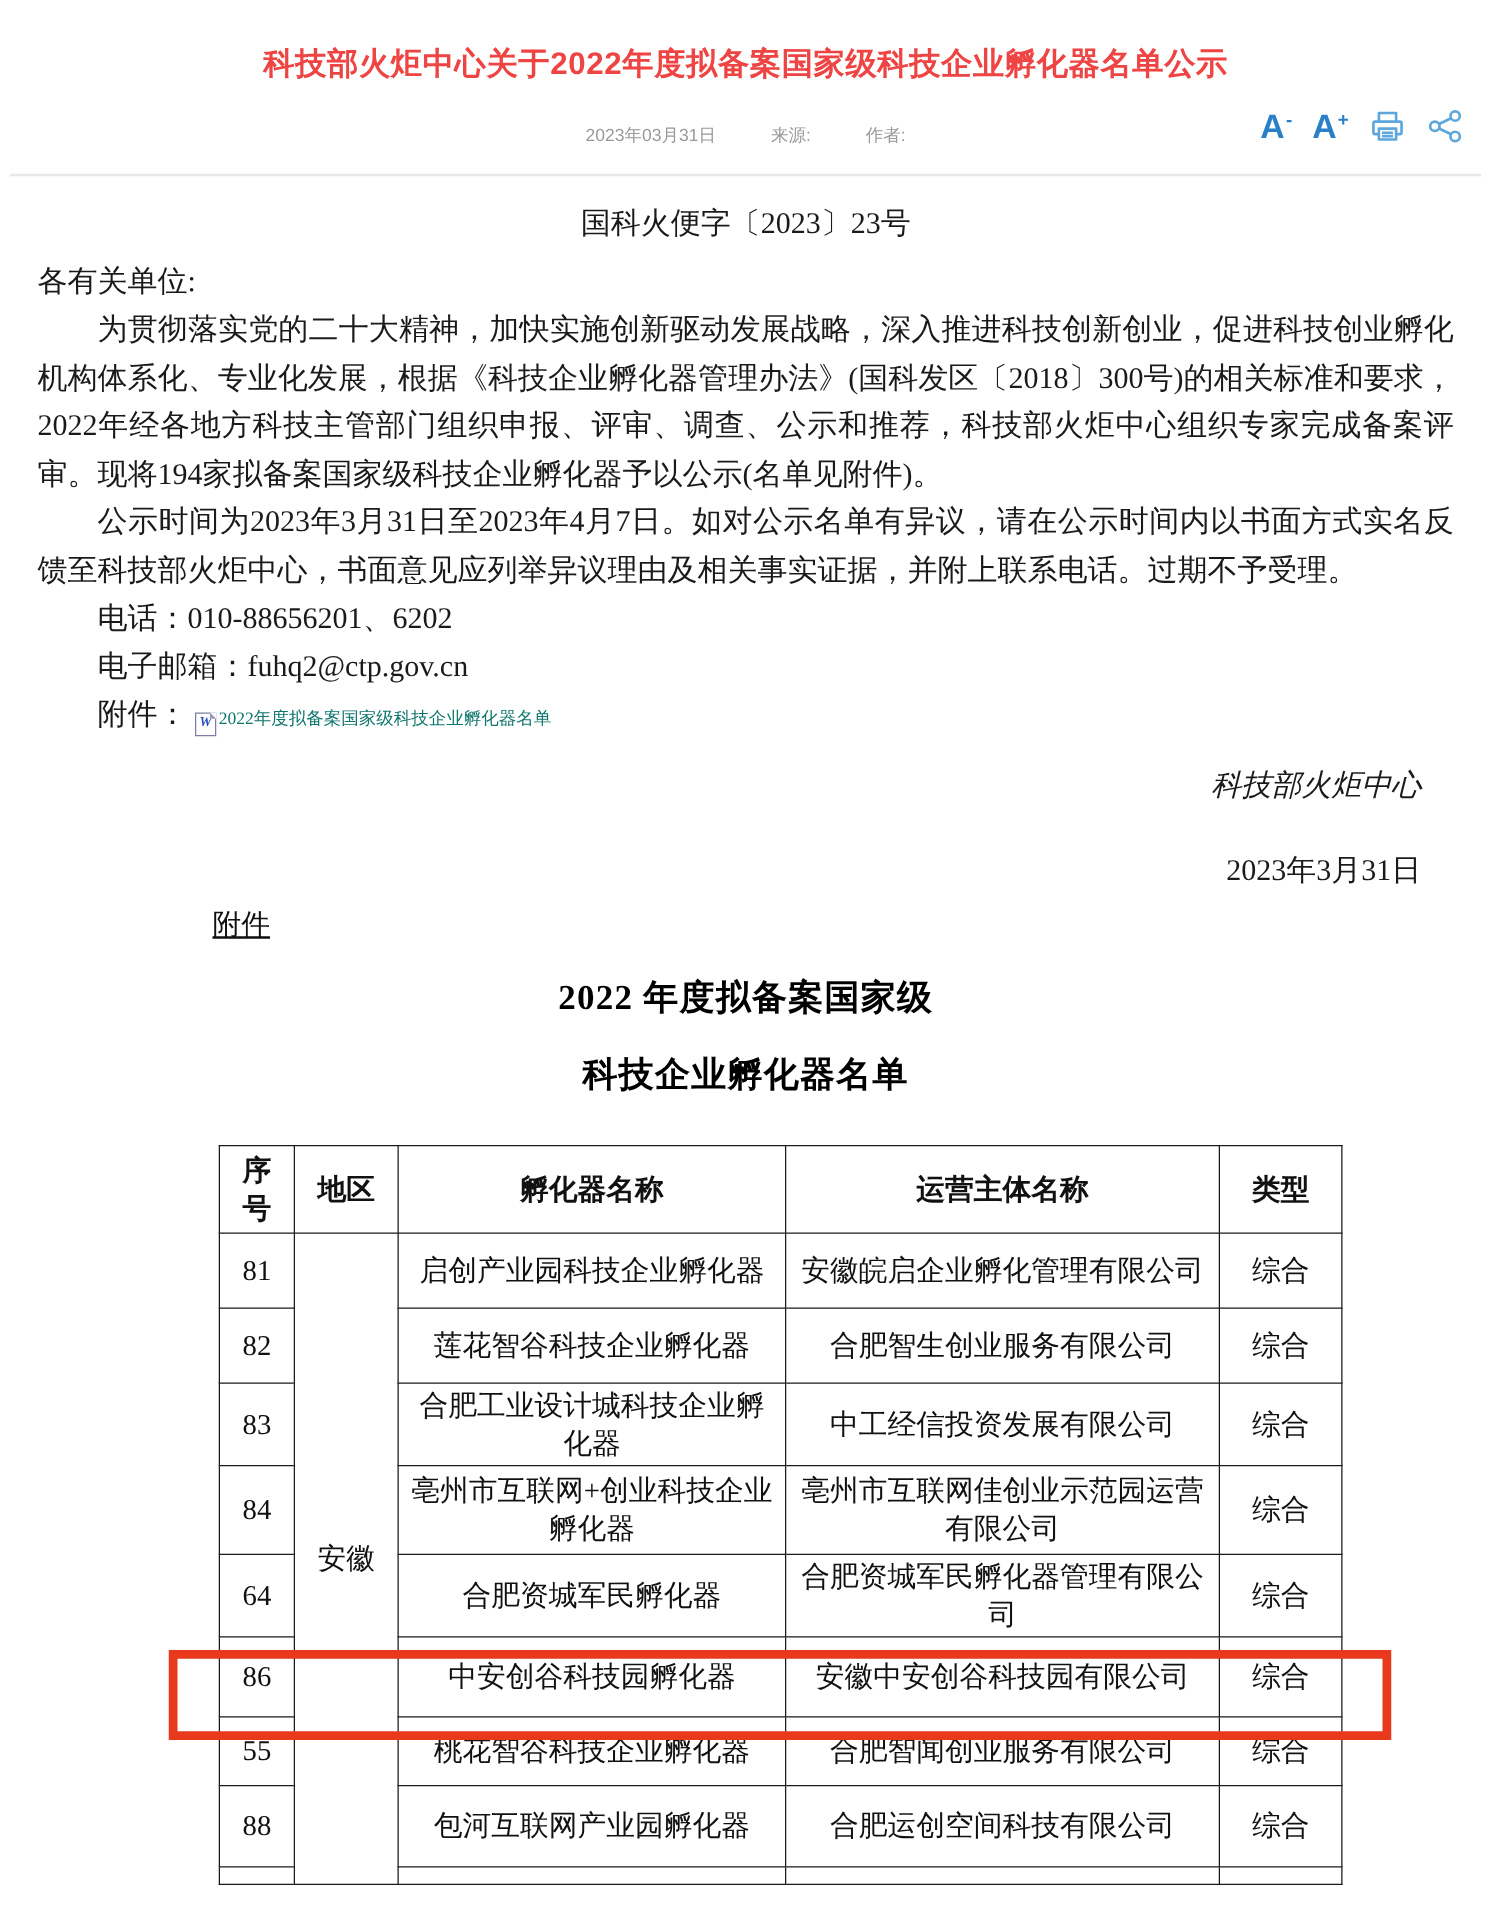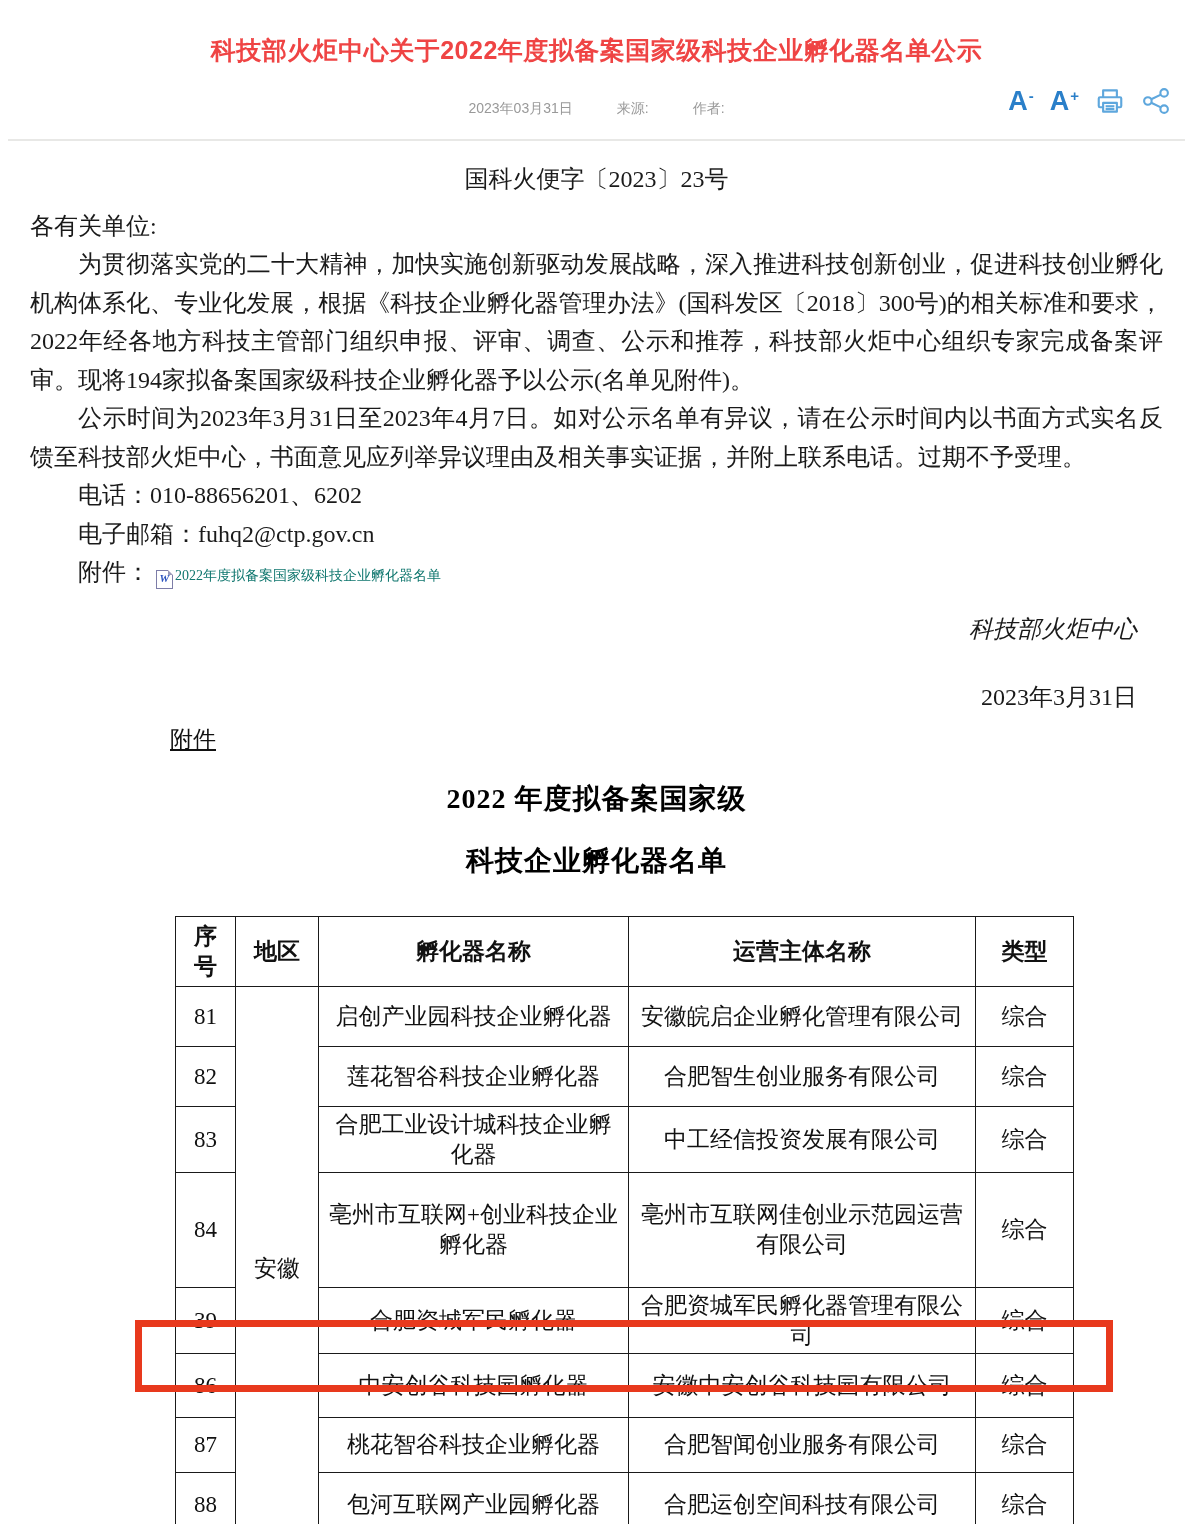--- a/index.html
+++ b/index.html
@@ -162,40 +162,40 @@
           <td>莲花智谷科技企业孵化器</td>
           <td>合肥智生创业服务有限公司</td>
           <td>综合</td>
         </tr>
         <tr style="height:66px">
           <td>83</td>
           <td>合肥工业设计城科技企业孵化器</td>
           <td>中工经信投资发展有限公司</td>
           <td>综合</td>
         </tr>
-        <tr style="height:115px">
+        <tr style="height:71px">
           <td>84</td>
           <td>亳州市互联网+创业科技企业孵化器</td>
           <td>亳州市互联网佳创业示范园运营有限公司</td>
           <td>综合</td>
         </tr>
         <tr style="height:66px">
-          <td>39</td>
+          <td>64</td>
           <td>合肥资城军民孵化器</td>
           <td>合肥资城军民孵化器管理有限公司</td>
           <td>综合</td>
         </tr>
         <tr style="height:64px">
           <td>86</td>
           <td>中安创谷科技园孵化器</td>
           <td>安徽中安创谷科技园有限公司</td>
           <td>综合</td>
         </tr>
         <tr style="height:55px">
-          <td>87</td>
+          <td>55</td>
           <td>桃花智谷科技企业孵化器</td>
           <td>合肥智闻创业服务有限公司</td>
           <td>综合</td>
         </tr>
         <tr style="height:65px">
           <td>88</td>
           <td>包河互联网产业园孵化器</td>
           <td>合肥运创空间科技有限公司</td>
           <td>综合</td>
         </tr>

